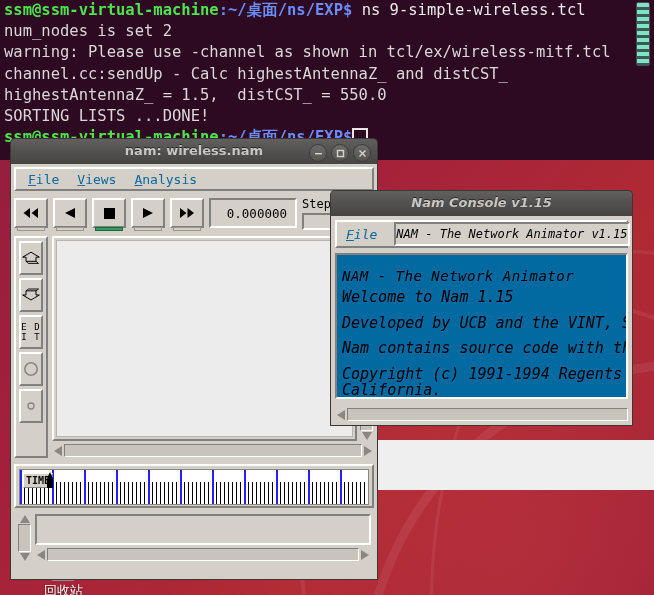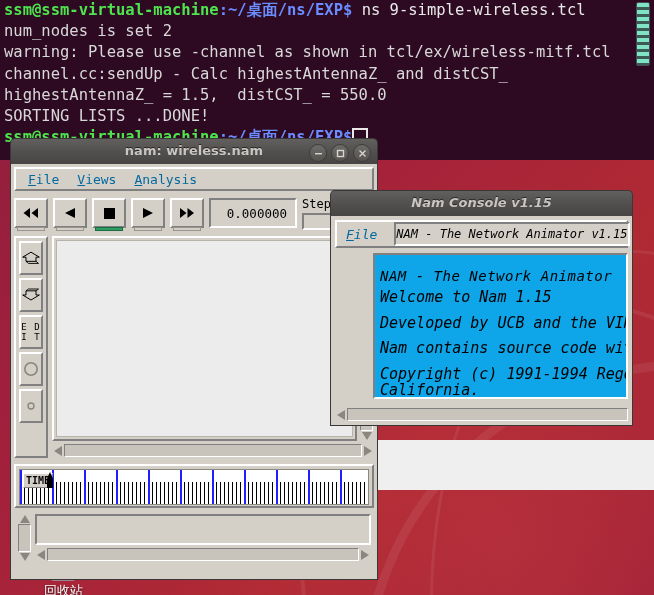--- a/index.html
+++ b/index.html
@@ -183,21 +183,21 @@
     height:210px;box-sizing:border-box;padding:4px;
     position:relative;overflow:hidden;
   }
   .c-menubar{height:24px;display:flex;align-items:center;}
   .c-namebox{
     margin-left:8px;flex:1;height:20px;display:flex;align-items:center;justify-content:center;
     font-family:"DejaVu Sans Mono",monospace;font-size:12px;color:#000;white-space:nowrap;
   }
   .c-text{
     margin-top:5px;height:146px;box-sizing:border-box;
-    background:#0ea5e9;padding:8px 0 0 5px;overflow:hidden;position:relative;margin-left:38px;
+    background:#0369a1;padding:8px 0 0 5px;overflow:hidden;position:relative;
   }
   .c-line{
     font-family:"DejaVu Sans Mono",monospace;font-size:15px;line-height:16.5px;
     color:#000;white-space:pre;
   }
   .c-line.big{font-size:14px;line-height:26px;letter-spacing:.5px;}
   .c-line.gap{height:9px;}
   .c-hscroll{position:absolute;left:4px;right:4px;bottom:3px;height:15px;display:flex;align-items:center;}
 
   .white-strip{

